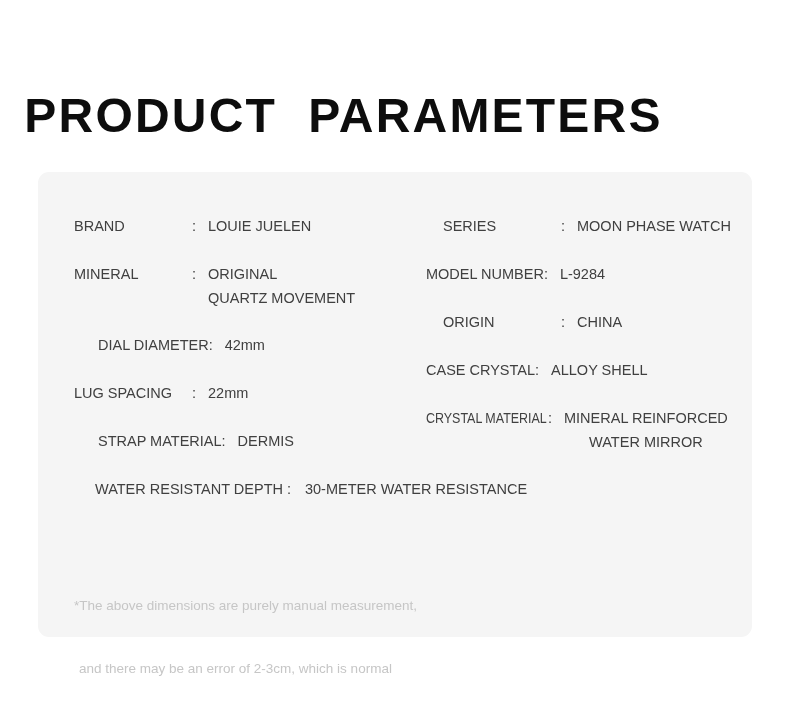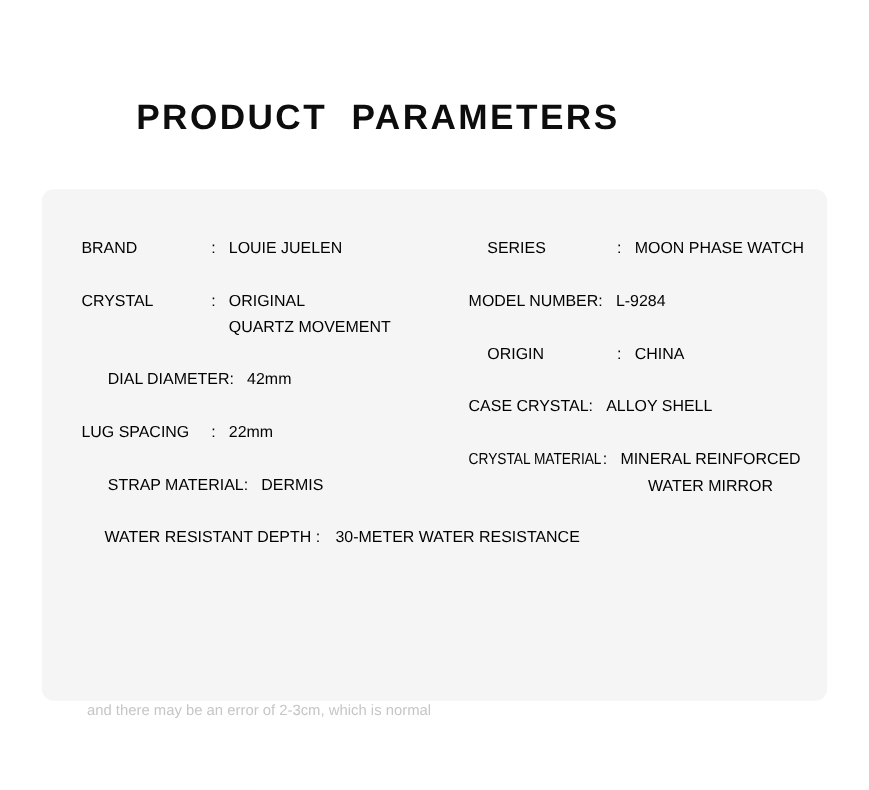--- a/index.html
+++ b/index.html
@@ -20,21 +20,21 @@
     width: 790px;
     height: 718px;
   }
 
   .page-title {
     position: absolute;
     left: 0;
     top: 88px;
     width: 687px;
     text-align: center;
-    font-size: 32px;
+    font-size: 48px;
     font-weight: 700;
     letter-spacing: 2.2px;
     color: #0d0d0d;
     white-space: pre;
     font-family: "Liberation Sans", sans-serif;
   }
 
   .spec-panel {
     position: absolute;
     left: 38px;
@@ -48,21 +48,21 @@
   .col {
     position: absolute;
     top: 0;
   }
   .col-left  { left: 36px;  width: 340px; }
   .col-right { left: 388px; width: 330px; }
 
   .row {
     position: absolute;
     font-size: 14.5px;
-    color: #000000;
+    color: #404040;
     white-space: nowrap;
     font-family: "Liberation Sans", sans-serif;
   }
 
   .label {
     display: inline-block;
     vertical-align: top;
   }
   .colon {
     display: inline-block;
@@ -138,39 +138,39 @@
   .footnote {
     position: absolute;
     left: 36px;
     top: 381px;
     font-size: 13.5px;
     line-height: 21px;
     color: #c6c6c6;
     font-family: "Liberation Sans", sans-serif;
     white-space: pre;
   }
-  .footnote-line2 { padding-left: 5px; margin-top: 40px; }
+  .footnote-line2 { padding-left: 5px; }
 </style>
 </head>
 <body>
 
 <div class="page">
 
   <div class="page-title">PRODUCT  PARAMETERS</div>
 
   <div class="spec-panel">
 
     <div class="col col-left">
 
       <div class="row row-brand">
         <span class="label">BRAND</span><span class="colon">:</span><span class="value">LOUIE JUELEN</span>
       </div>
 
       <div class="row row-movement">
-        <span class="label">CRYSTAL</span><span class="colon">:</span><span class="value"><span>ORIGINAL</span><span class="value-line2">QUARTZ MOVEMENT</span></span>
+        <span class="label">MINERAL</span><span class="colon">:</span><span class="value"><span>ORIGINAL</span><span class="value-line2">QUARTZ MOVEMENT</span></span>
       </div>
 
       <div class="row row-dial">
         <span class="label">DIAL DIAMETER</span><span class="colon">:</span><span class="value">42mm</span>
       </div>
 
       <div class="row row-lug">
         <span class="label">LUG SPACING</span><span class="colon">:</span><span class="value">22mm</span>
       </div>
 
@@ -202,17 +202,18 @@
         <span class="label">CASE  CRYSTAL</span><span class="colon">:</span><span class="value">ALLOY SHELL</span>
       </div>
 
       <div class="row row-crystal">
         <span class="label">CRYSTAL MATERIAL</span><span class="colon">:</span><span class="value"><span>MINERAL REINFORCED</span><span class="value-line2 centered">WATER MIRROR</span></span>
       </div>
 
     </div>
 
     <div class="footnote">
+      <div>*The above dimensions are purely manual measurement,</div>
       <div class="footnote-line2">and there may be an error of 2-3cm, which is normal</div>
     </div>
 
   </div>
 </div>
 
 </body></html>

